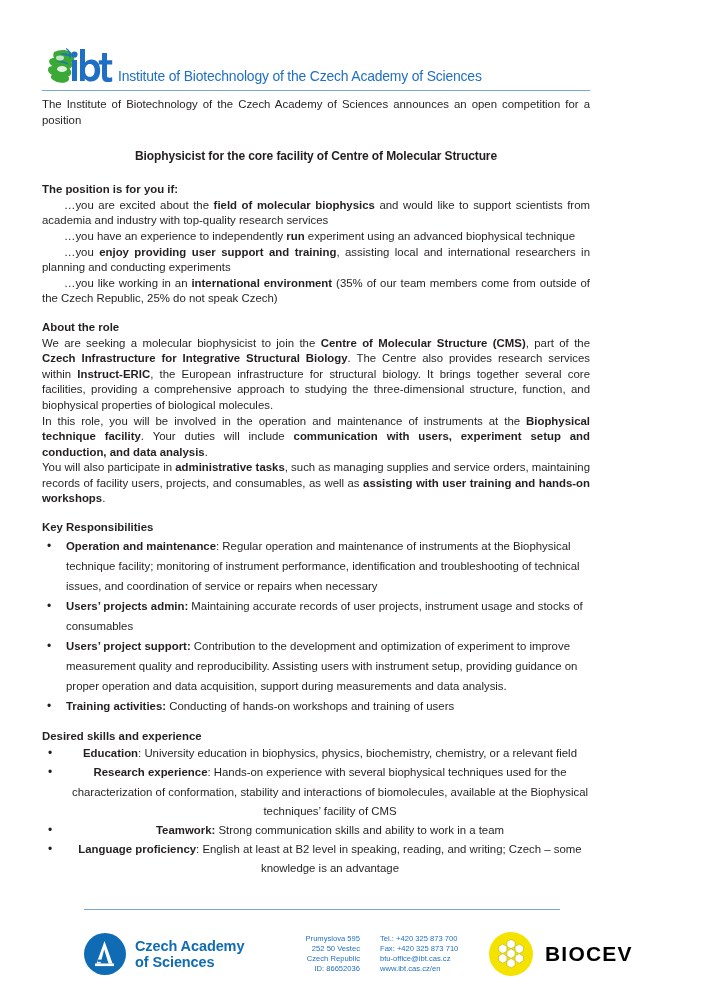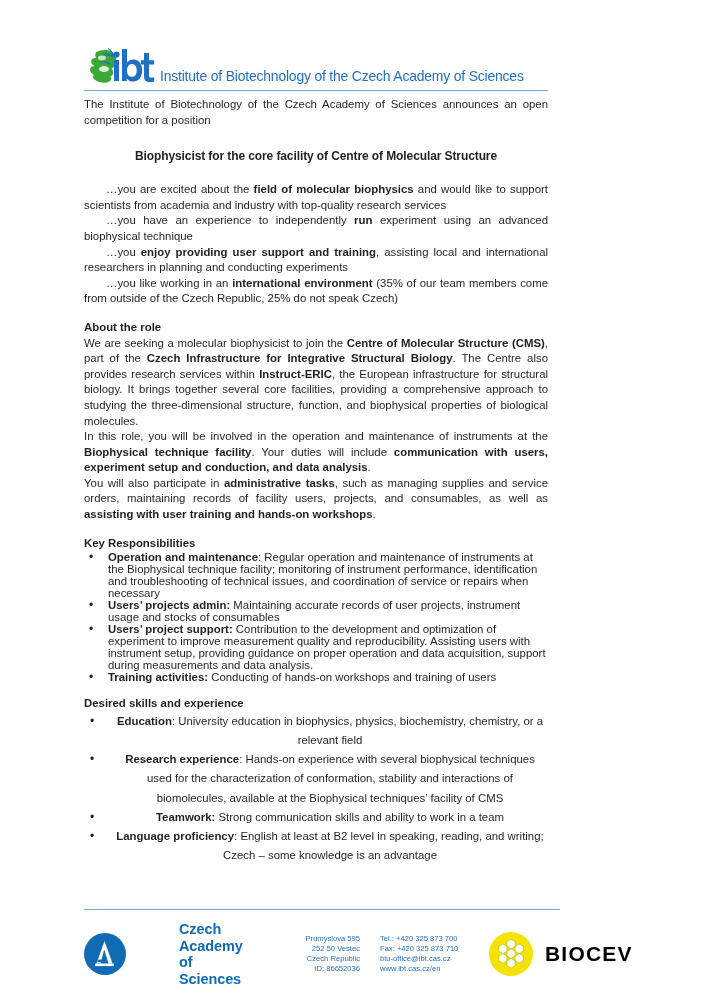--- a/index.html
+++ b/index.html
@@ -12,21 +12,21 @@
     height: 1000px;
     font-family: "Liberation Sans", sans-serif;
     color: #231f20;
     overflow: hidden;
   }
   .page {
     position: relative;
     width: 632px;
     height: 1000px;
     box-sizing: border-box;
-    padding: 0 84px;
+    padding: 0 42px;
     background: #fff;
   }
 
   
   .header {
     display: flex;
     align-items: flex-end;
     padding-top: 42px;
     height: 44px;
   }
@@ -88,21 +88,21 @@
 
   
   ul.blist {
     list-style: none;
     margin: 0;
     padding: 0;
   }
   ul.blist > li {
     position: relative;
     font-size: 11.4px;
-    line-height: 12px;
+    line-height: 20px;
     padding-left: 24px;
     margin: 0;
     text-align: left;
   }
   ul.blist > li::before {
     content: "\2022";
     position: absolute;
     left: 5px;
     top: 0;
     font-size: 12px;
@@ -132,21 +132,20 @@
   .footer-inner {
     display: flex;
     align-items: center;
     height: 56px;
   }
   .cas-logo {
     display: flex;
     align-items: center;
     flex: 0 0 auto;
     width: 168px;
-    gap: 44px;
   }
   .cas-mark {
     width: 42px;
     height: 42px;
     flex: 0 0 42px;
   }
   .cas-text {
     margin-left: 9px;
     color: #0f6cb4;
     font-weight: bold;
@@ -221,20 +220,21 @@
       </svg>
     </div>
     <div class="header-title">Institute of Biotechnology of the Czech Academy of Sciences</div>
   </div>
   <hr class="header-rule">
 
   <p class="lede">The Institute of Biotechnology of the Czech Academy of Sciences announces an open competition for a position</p>
 
   <div class="job-title">Biophysicist for the core facility of Centre of Molecular Structure</div>
 
+  <div class="sec-head">The position is for you if:</div>
 
   <p class="para ind">
     <span>…you are excited about the </span><b>field of molecular biophysics</b><span> and would like to support scientists from academia and industry with top-quality research services</span>
   </p>
   <p class="para ind">
     <span>…you have an experience to independently </span><b>run</b><span> experiment using an advanced biophysical technique</span>
   </p>
   <p class="para ind">
     <span>…you </span><b>enjoy providing user support and training</b><span>, assisting local and international researchers in planning and conducting experiments</span>
   </p>

